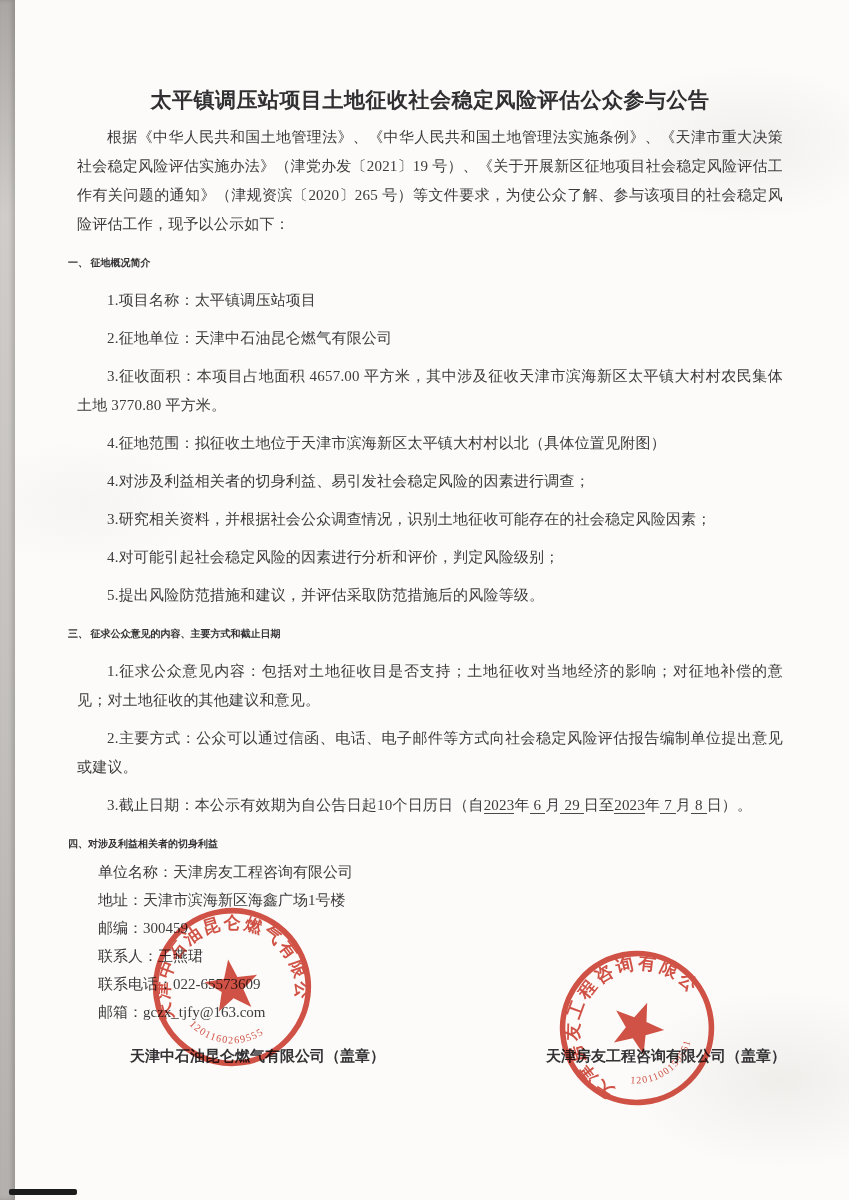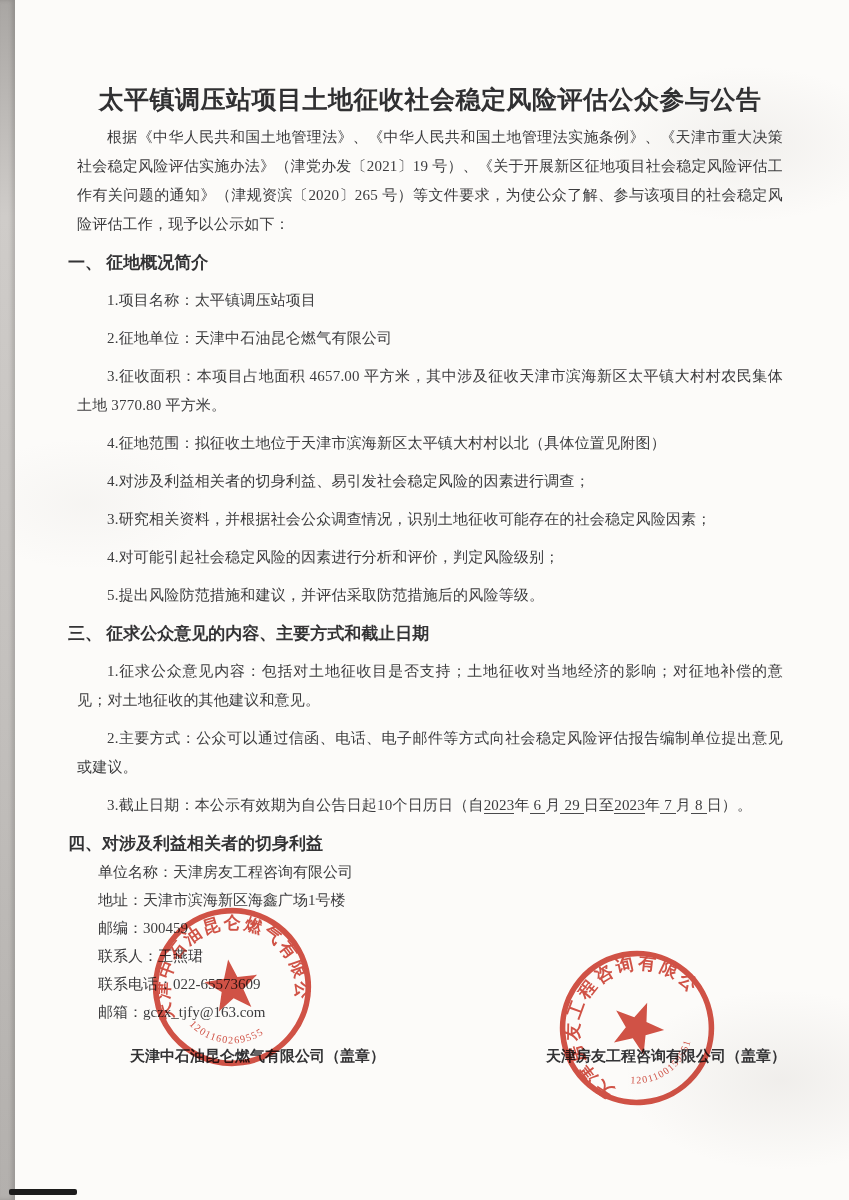--- a/index.html
+++ b/index.html
@@ -23,29 +23,29 @@
   }
   .scan-mark{
     position:absolute;left:9px;top:1189px;width:68px;height:6px;
     background:#1c1c1c;border-radius:2px;
   }
   .content{
     position:absolute;left:68px;top:86px;width:724px;
     color:#3c3c3e;font-size:15px;
   }
   .doc-title{
-    font-size:25px;line-height:28px;font-weight:700;color:#303032;
+    font-size:21px;line-height:28px;font-weight:700;color:#303032;
     text-align:center;margin:0 0 7px 0;letter-spacing:.5px;
   }
   .para{
     margin:9px;line-height:29px;text-indent:2em;text-align:justify;
     letter-spacing:.2px;
   }
   .sec-heading{
-    font-size:17px;line-height:29px;font-weight:700;color:#333335;
+    font-size:10px;line-height:29px;font-weight:700;color:#333335;
     margin:2px 0 0 0;
   }
   .contact-line{
     margin:0;line-height:28px;text-indent:2em;
   }
   .u{border-bottom:1px solid #4a4a4c;white-space:pre;}
   .sign-row{
     display:flex;align-items:baseline;margin-top:16px;line-height:29px;
     font-weight:700;color:#333335;
   }

